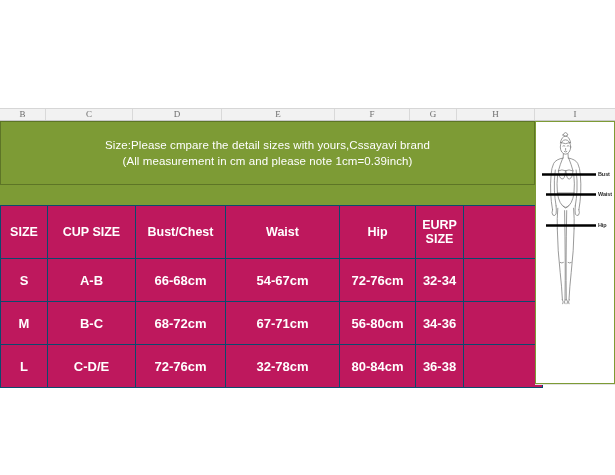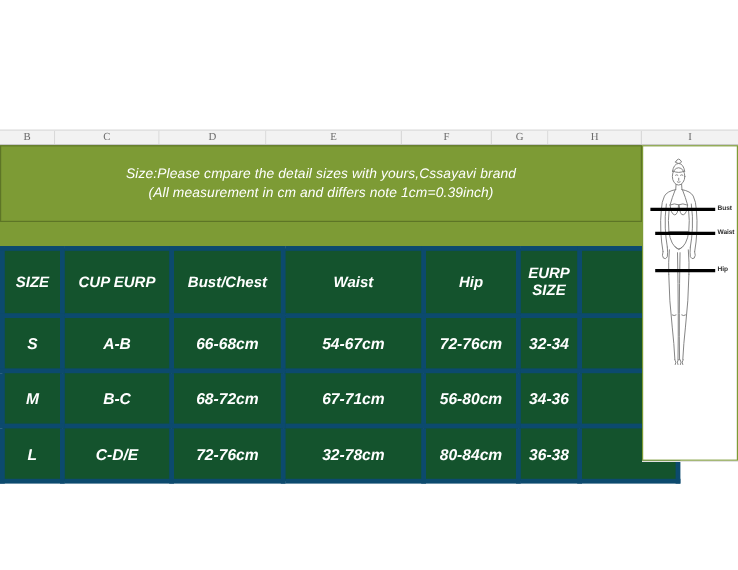--- a/index.html
+++ b/index.html
@@ -41,21 +41,20 @@
     background: #f2f2f2;
   }
 
   
   #sheet {
     position: absolute;
     left: 0;
     top: 121px;
     width: 564px;
     height: 263px;
-    font-style: italic;
   }
 
   
   #notice-box {
     position: absolute;
     left: 0;
     top: 0;
     width: 535px;
     height: 64px;
     background: #7d9b35;
@@ -87,22 +86,22 @@
   
   #size-table {
     position: absolute;
     left: 0;
     top: 84px;
     width: 535px;
     border-collapse: collapse;
     table-layout: fixed;
   }
   #size-table td, #size-table th {
-    background: #14532d;
-    border: 4px solid #0c4a6e;
+    background: #be185d;
+    border: 1px solid #0c4a6e;
     color: #ffffff;
     text-align: center;
     font-weight: bold;
     padding: 0;
   }
   #size-table thead th {
     height: 52px;
     font-size: 12.5px;
     line-height: 14px;
   }
@@ -178,30 +177,30 @@
   <div class="col-head" style="left:335px;width:75px;">F</div>
   <div class="col-head" style="left:410px;width:47px;">G</div>
   <div class="col-head" style="left:457px;width:78px;">H</div>
   <div class="col-head" style="left:535px;width:80px;border-right:none;">I</div>
 </div>
 
 <div id="sheet">
 
   <div id="notice-box">
     <div class="notice-line">Size:Please cmpare the detail sizes with yours,Cssayavi brand</div>
-    <div class="notice-line">(All measurement in cm and differs note 1cm=0.39inch)</div>
+    <div class="notice-line">(All measurement in cm and please note 1cm=0.39inch)</div>
   </div>
 
   <div id="notice-gap"></div>
 
   <table id="size-table">
     <thead>
       <tr>
         <th class="c-size">SIZE</th>
-        <th class="c-cup">CUP EURP</th>
+        <th class="c-cup">CUP SIZE</th>
         <th class="c-bust">Bust/Chest</th>
         <th class="c-waist">Waist</th>
         <th class="c-hip">Hip</th>
         <th class="c-eur">EURP SIZE</th>
         <th class="c-blank"></th>
       </tr>
     </thead>
     <tbody>
       <tr>
         <td class="c-size">S</td>

